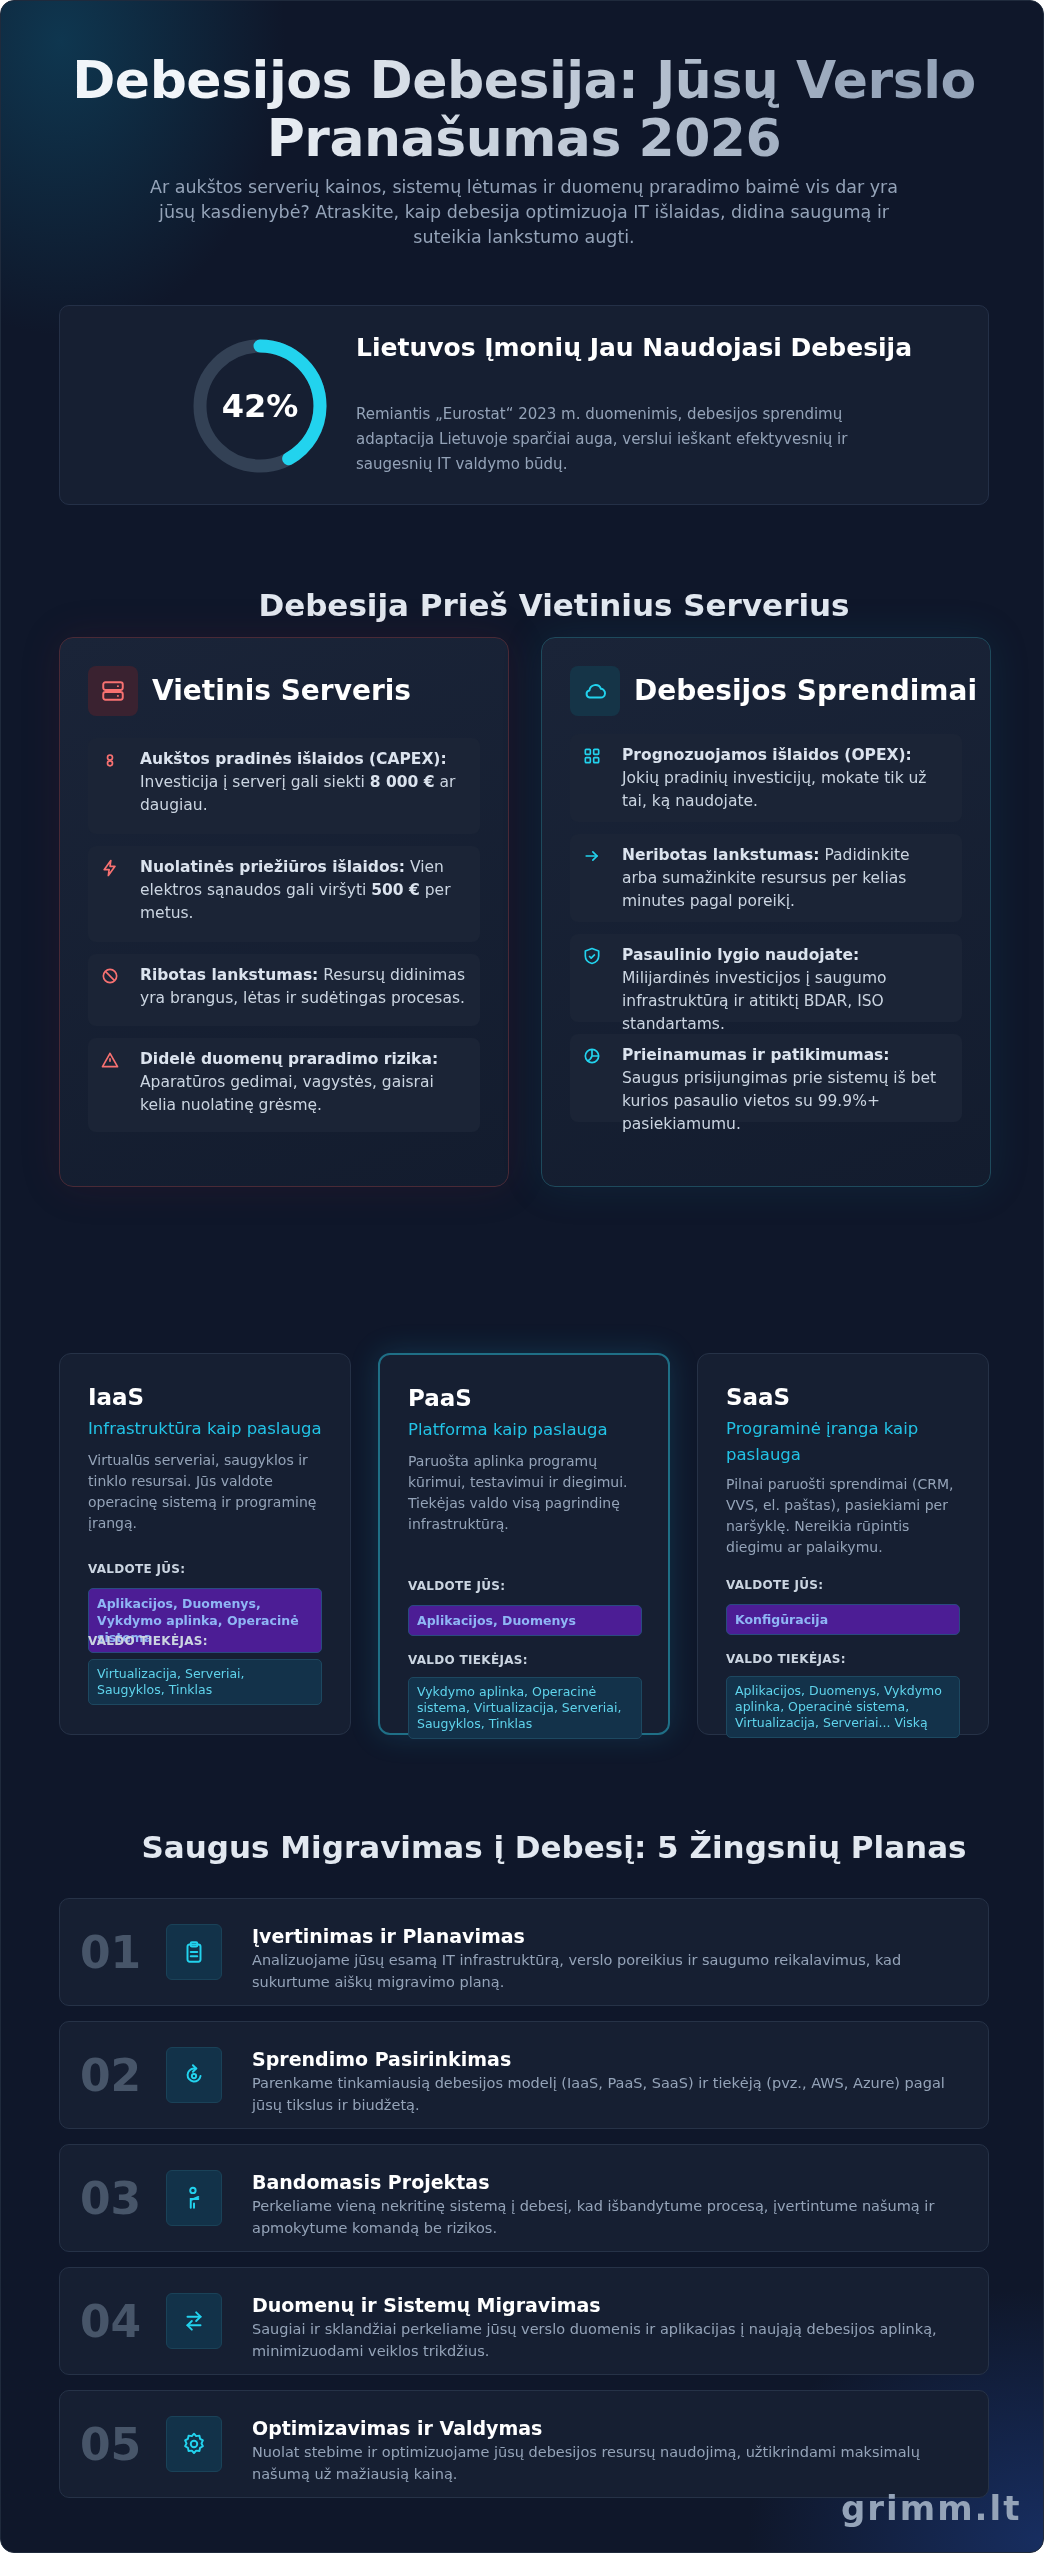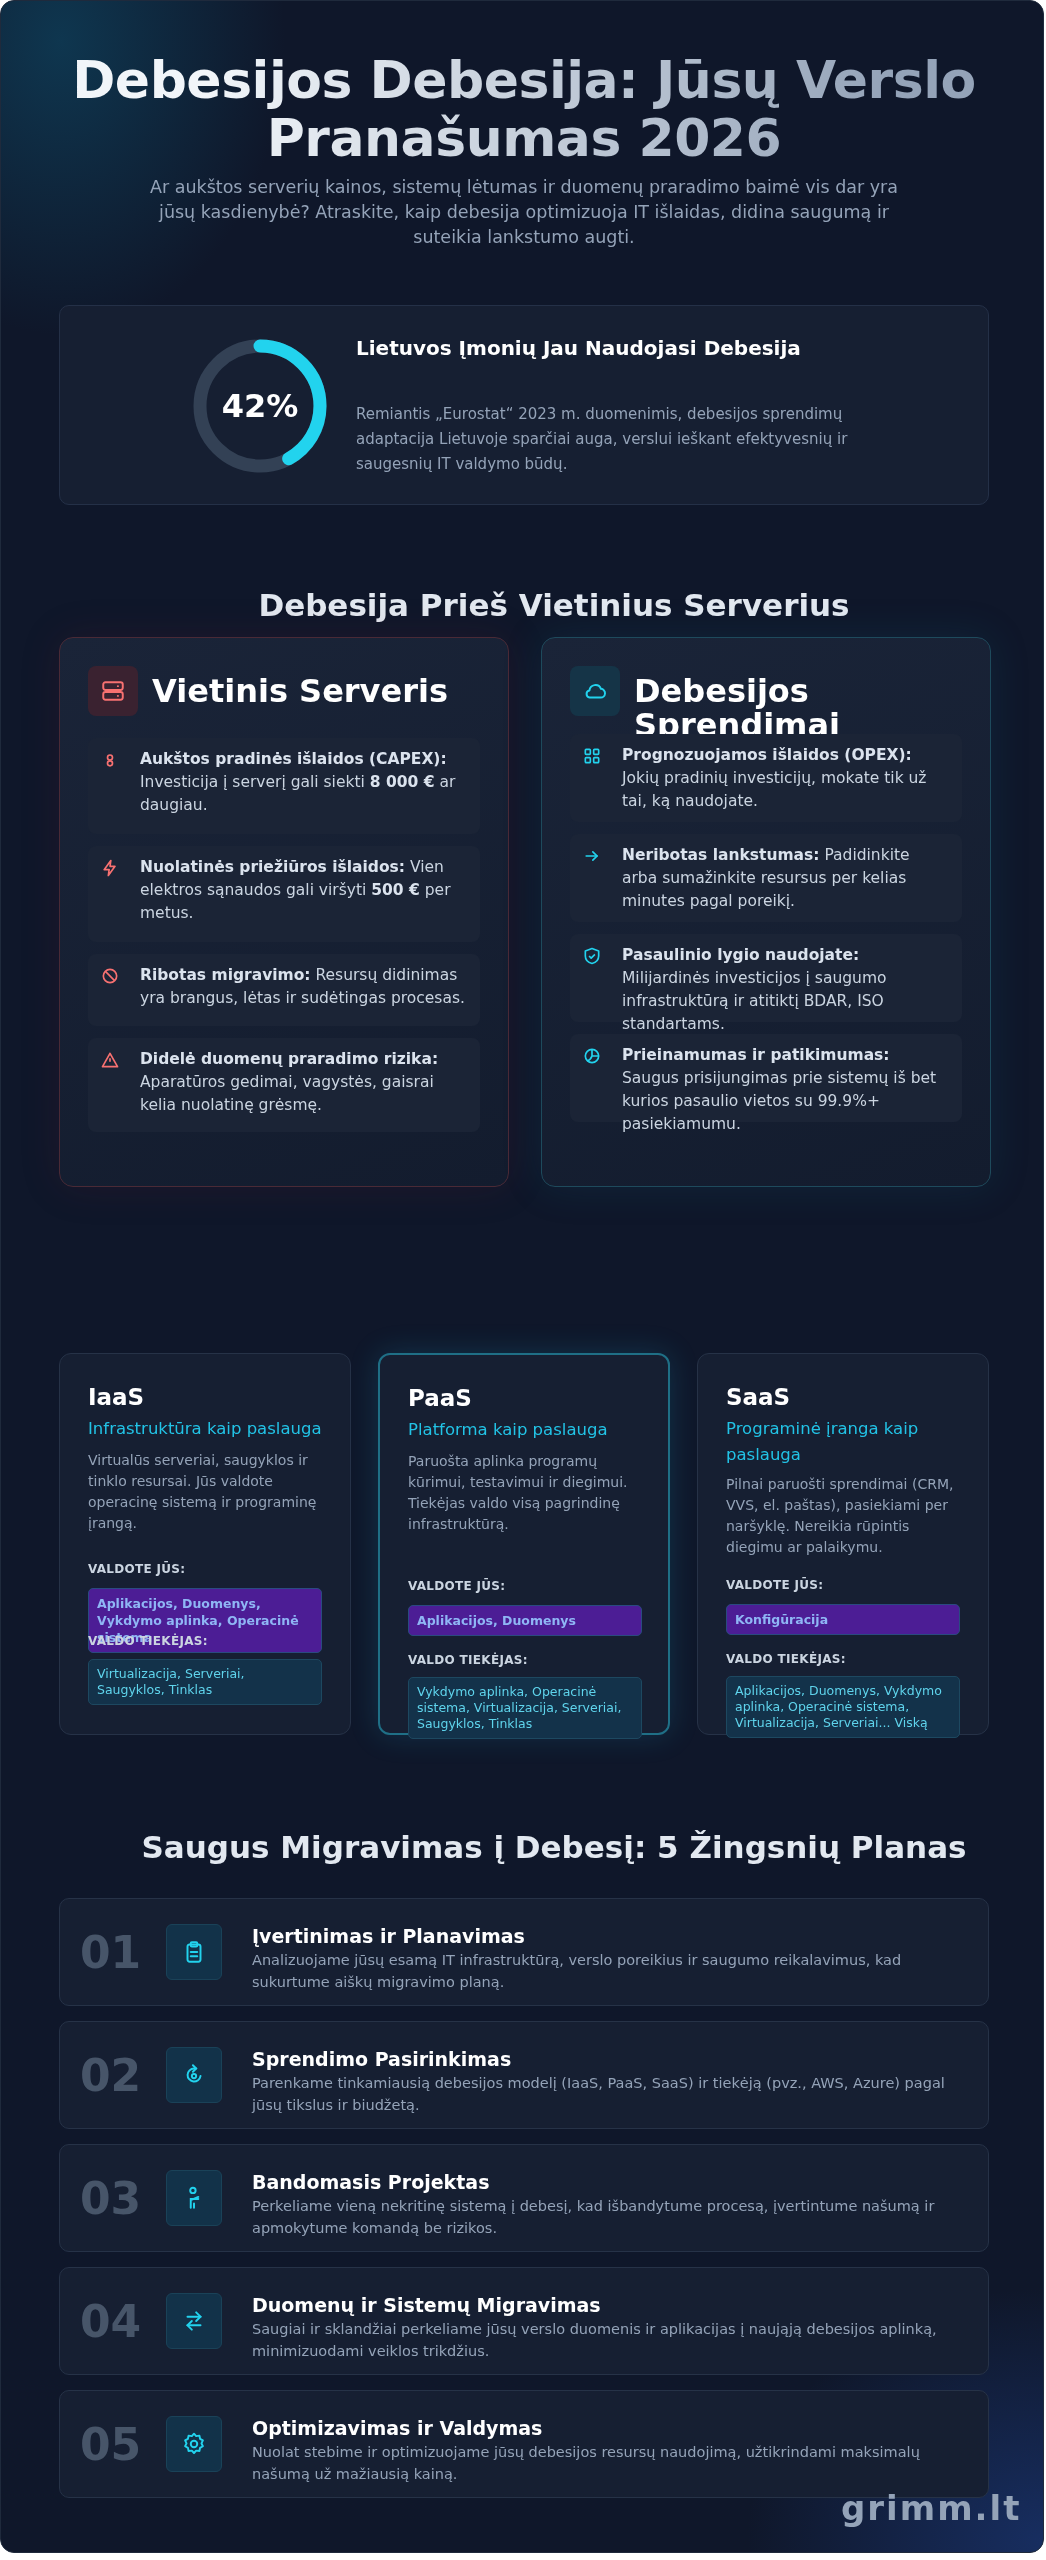--- a/index.html
+++ b/index.html
@@ -24,33 +24,33 @@
   .hero-sub {
     position: absolute; left: 140px; width: 766px; top: 174px;
     text-align: center; font-size: 17.5px; line-height: 25px; color: #94a3b8;
   }
   .stat-card {
     position: absolute; left: 58px; top: 304px; width: 930px; height: 200px;
     background: #161f32; border: 1px solid #243047; border-radius: 10px; box-sizing: border-box;
   }
   .ring { position: absolute; left: 130px; top: 30px; width: 140px; height: 140px; }
   .ring-label { position: absolute; left: 130px; top: 30px; width: 140px; height: 140px; line-height: 140px; text-align: center; font-size: 32px; font-weight: bold; color: #ffffff; }
-  .stat-title { position: absolute; left: 296px; top: 26px; width: 560px; font-size: 20px; line-height: 32px; font-weight: bold; color: #ffffff; }
+  .stat-title { position: absolute; left: 296px; top: 26px; width: 560px; font-size: 25px; line-height: 32px; font-weight: bold; color: #ffffff; }
   .stat-desc { position: absolute; left: 296px; top: 96px; width: 540px; font-size: 15px; line-height: 25px; color: #94a3b8; }
   .section-title { position: absolute; left: 0; width: 1046px; text-align: center; font-size: 31px; line-height: 40px; font-weight: bold; color: #e2e8f0; padding-left: 30px; }
   .cmp-card {
     position: absolute; top: 636px; width: 450px; height: 550px; border-radius: 14px; box-sizing: border-box;
     background: linear-gradient(160deg, #1a2438, #131c2e);
   }
   .cmp-card.bad { left: 58px; border: 1px solid #4a2a36; box-shadow: 0 0 40px rgba(120,30,50,0.15); }
   .cmp-card.good { left: 540px; border: 1px solid #1e4a5c; box-shadow: 0 0 40px rgba(20,120,150,0.15); }
   .cmp-head-icon { position: absolute; left: 28px; top: 28px; width: 50px; height: 50px; border-radius: 8px; display: flex; align-items: center; justify-content: center; }
   .bad .cmp-head-icon { background: #3a2230; }
   .good .cmp-head-icon { background: #153447; }
-  .cmp-title { position: absolute; left: 92px; top: 36px; font-size: 32px; line-height: 34px; font-weight: bold; color: #ffffff; }
+  .cmp-title { position: absolute; left: 92px; top: 36px; font-size: 28px; line-height: 34px; font-weight: bold; color: #ffffff; text-align: center; }
   .cmp-item {
     position: absolute; left: 28px; width: 392px; border-radius: 8px; background: #1b2436; box-sizing: border-box;
     padding: 10px 14px 10px 52px; font-size: 15.5px; line-height: 23px; color: #cbd5e1;
   }
   .cmp-item b { color: #dbe3ee; }
   .cmp-item .ico { position: absolute; left: 12px; top: 12px; width: 20px; height: 20px; }
   .model-card {
     position: absolute; top: 1352px; width: 292px; height: 382px; border-radius: 12px; box-sizing: border-box;
     background: #161f32; border: 1px solid #263247; padding: 0 28px;
   }
@@ -116,21 +116,21 @@
       <svg class="ico" viewBox="0 0 24 24" fill="none" stroke="#f87171" stroke-width="2" stroke-linejoin="round">
           <path d="M13 3 5 14h6l-1 7 8-11h-6z"></path>
         </svg>
       <b>Nuolatinės priežiūros išlaidos:</b><span> Vien elektros sąnaudos gali viršyti </span><b>500 €</b><span> per metus.</span>
     </div>
     <div class="cmp-item" style="top:316px;height:72px;">
       <svg class="ico" viewBox="0 0 24 24" fill="none" stroke="#f87171" stroke-width="2">
           <circle cx="12" cy="12" r="8"></circle>
           <line x1="6.5" y1="6.5" x2="17.5" y2="17.5"></line>
         </svg>
-      <b>Ribotas migravimo:</b><span> Resursų didinimas yra brangus, lėtas ir sudėtingas procesas.</span>
+      <b>Ribotas lankstumas:</b><span> Resursų didinimas yra brangus, lėtas ir sudėtingas procesas.</span>
     </div>
     <div class="cmp-item" style="top:400px;height:94px;">
       <svg class="ico" viewBox="0 0 24 24" fill="none" stroke="#f87171" stroke-width="2" stroke-linejoin="round">
           <path d="M12 4 3 20h18z"></path>
           <line x1="12" y1="10" x2="12" y2="14"></line>
           <line x1="12" y1="17" x2="12" y2="17.2"></line>
         </svg>
       <b>Didelė duomenų praradimo rizika:</b><span> Aparatūros gedimai, vagystės, gaisrai kelia nuolatinę grėsmę.</span>
     </div>
   </div>

